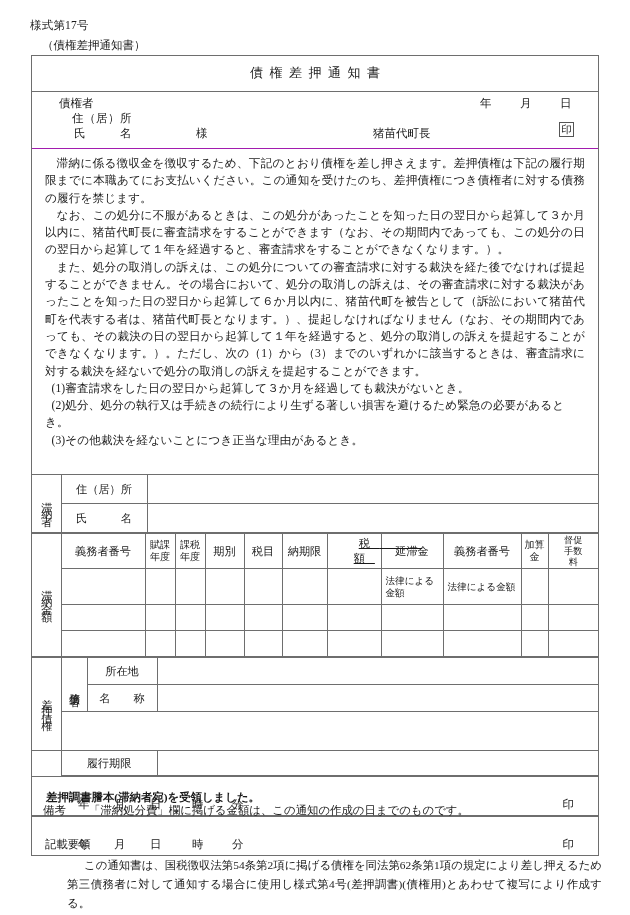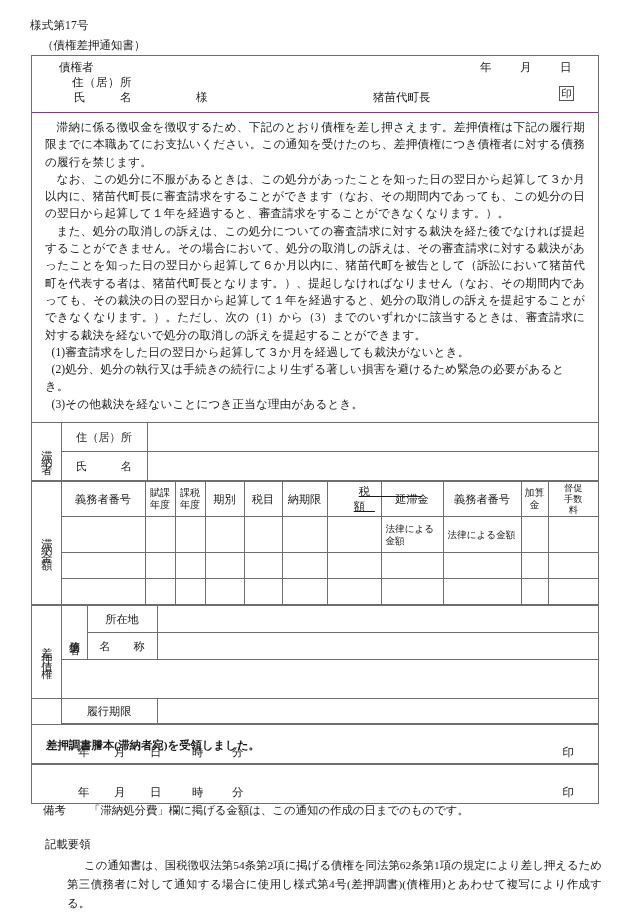--- a/index.html
+++ b/index.html
@@ -79,21 +79,21 @@
   .seal-box {
     position: absolute; right: 24px; top: 30px;
     width: 15px; height: 15px;
     border: 1px solid #555;
     font-size: 10.5px; line-height: 14px; text-align: center;
     box-sizing: border-box;
   }
 
   
   .body-text {
-    padding: 6px 13px 9px 13px;
+    padding: 6px 13px 25px 13px;
     border-bottom: 1px solid #6e6e6e;
   }
   .para {
     font-size: 11.6px;
     line-height: 17.3px;
     text-align: justify;
     text-justify: inter-character;
     text-indent: 1em;
     margin: 0;
     letter-spacing: .15px;
@@ -175,20 +175,21 @@
 </head>
 <body>
 
 <div class="page">
 
   <div class="form-no">様式第17号</div>
   <div class="form-subtitle">（債権差押通知書）</div>
 
   <div class="frame">
 
+    <div class="title-row">債権差押通知書</div>
 
     <div class="addr-block">
       <div class="addr-creditor">債権者</div>
       <div class="addr-place">住（居）所</div>
       <div class="addr-name">氏　　　名</div>
       <div class="addr-sama">様</div>
       <div class="date-line">
         <span class="date-y">年</span><span class="date-m">月</span><span class="date-d">日</span>
       </div>
       <div class="issuer">猪苗代町長</div>

